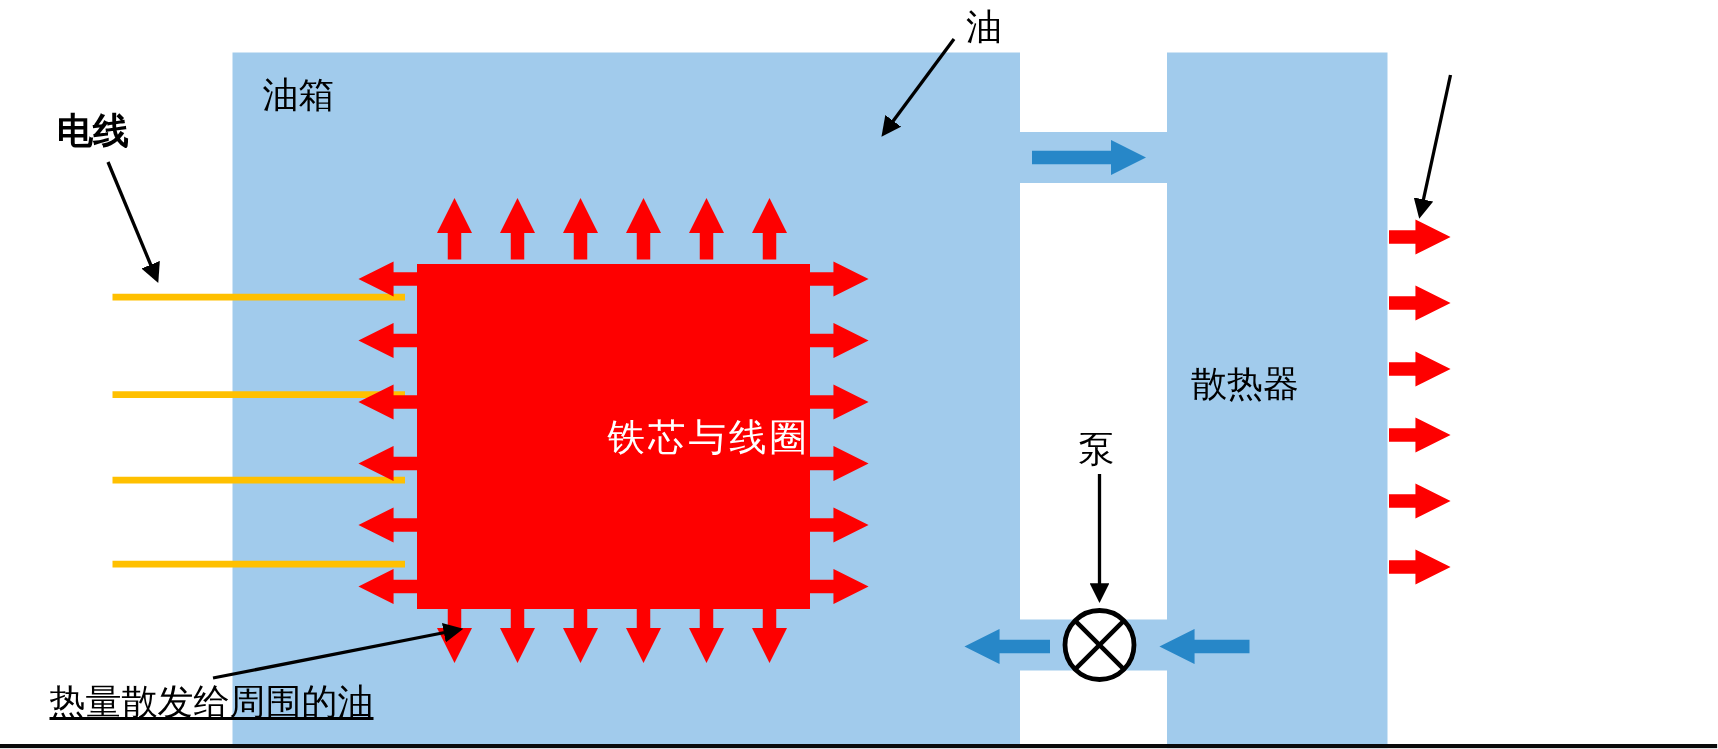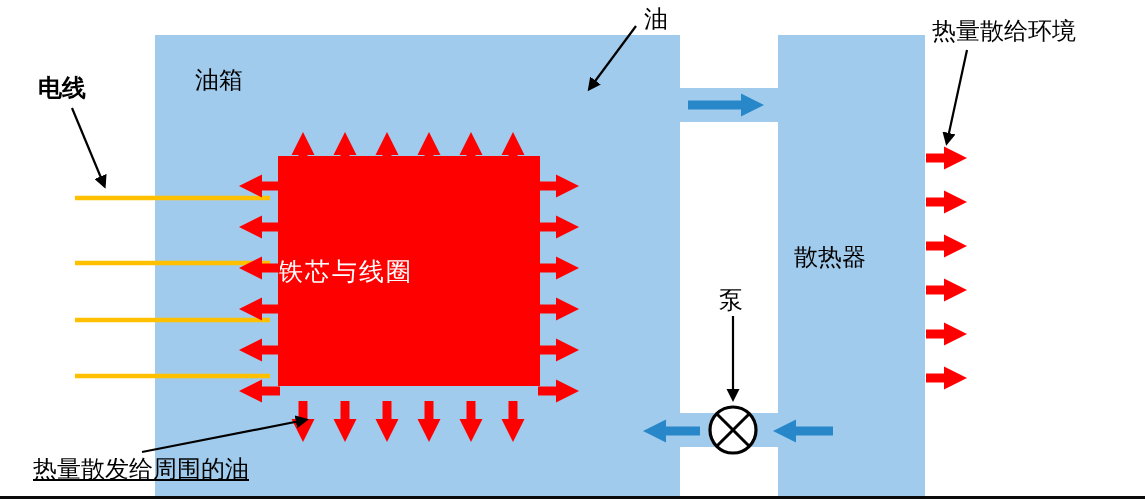--- a/index.html
+++ b/index.html
@@ -15,28 +15,28 @@
   .stage{
     position:relative;width:1145px;height:499px;background:#ffffff;overflow:hidden;
     font-family:"Liberation Serif","DejaVu Serif",serif;color:#000;
   }
   .region{position:absolute;background:var(--tank-fill);}
   .tank{left:155px;top:35px;width:525px;height:464px;}
   .pipe-top{left:680px;top:88px;width:98px;height:34px;}
   .pipe-bottom{left:680px;top:413px;width:98px;height:34px;}
   .radiator{left:778px;top:35px;width:147px;height:464px;}
   .core{
-    position:absolute;left:278px;top:156px;width:262px;height:230px;
-    background:var(--core-fill);display:flex;align-items:center;justify-content:flex-start;
+    position:absolute;left:278px;top:176px;width:262px;height:230px;
+    background:var(--core-fill);display:flex;align-items:center;justify-content:flex-end;
   }
   .core-label{color:var(--core-text);font-size:25px;letter-spacing:2px;}
   .overlay{position:absolute;left:0;top:0;}
   .label{position:absolute;font-size:24px;line-height:1.2;white-space:nowrap;color:#000;}
   .lbl-wire{left:38px;top:74px;font-weight:bold;}
-  .lbl-tank{left:175px;top:66px;margin-left:20px;}
+  .lbl-tank{left:175px;top:50px;}
   .lbl-oil{left:644px;top:5px;}
   .lbl-env{left:932px;top:17px;}
   .lbl-radiator{left:754px;top:243px;margin-left:40px;}
   .lbl-pump{left:719px;top:286px;}
   .lbl-heatoil{left:33px;top:455px;text-decoration:underline;}
   .heat-arrow{stroke:var(--heat-arrow);stroke-width:9;}
   .heat-head{fill:var(--heat-arrow);}
   .flow-arrow{stroke:var(--oil-flow-arrow);stroke-width:9;}
   .flow-head{fill:var(--oil-flow-arrow);}
   .note-arrow{stroke:var(--annotation);stroke-width:2.2;}
@@ -142,19 +142,18 @@
       <line class="note-arrow" x1="636" y1="26" x2="590" y2="88" marker-end="url(#mk)"></line>
       <line class="note-arrow" x1="967" y1="50" x2="947" y2="142" marker-end="url(#mk)"></line>
       <line class="note-arrow" x1="733" y1="316" x2="733" y2="398" marker-end="url(#mk)"></line>
       <line class="note-arrow" x1="142" y1="452" x2="305" y2="420" marker-end="url(#mk)"></line>
     </g>
   </svg>
 
   <div class="label lbl-wire">电线</div>
   <div class="label lbl-tank">油箱</div>
   <div class="label lbl-oil">油</div>
-  <div class="label lbl-env">热量散给环境</div>
   <div class="label lbl-radiator">散热器</div>
   <div class="label lbl-pump">泵</div>
   <div class="label lbl-heatoil">热量散发给周围的油</div>
 
   <div class="baseline"></div>
 </div>
 
 </body></html>

